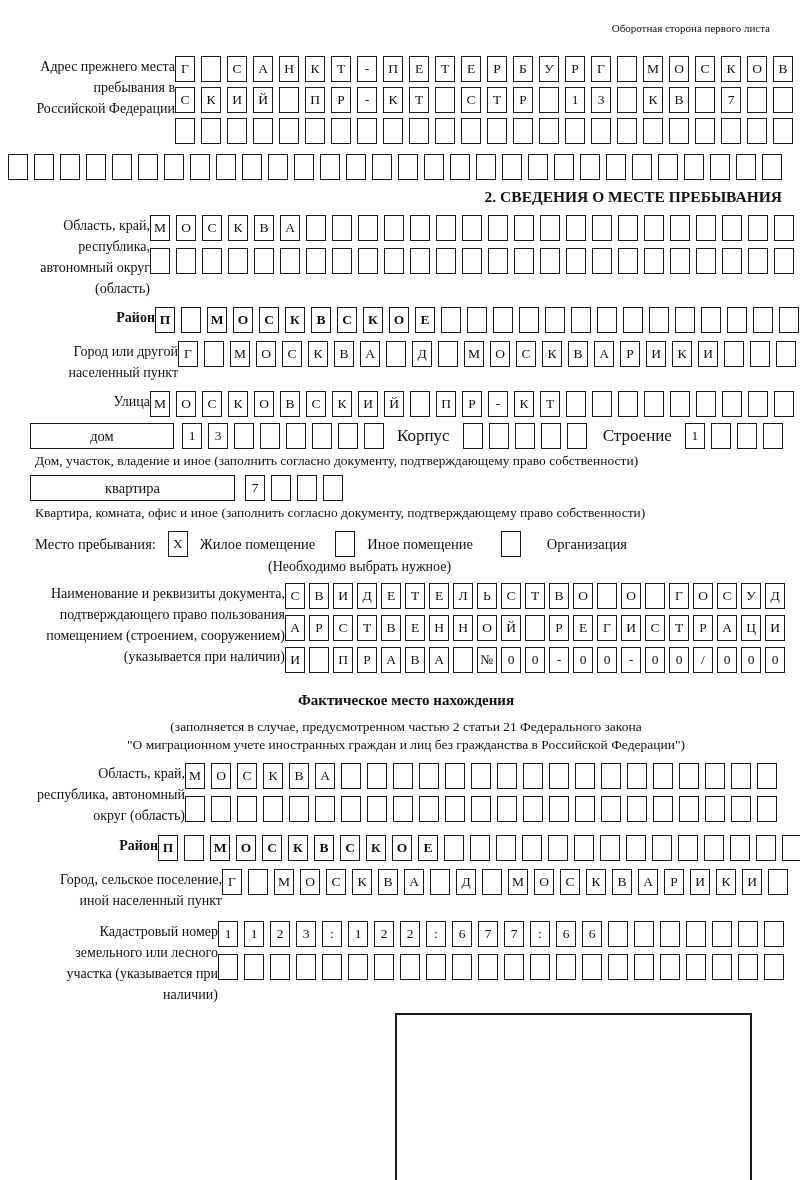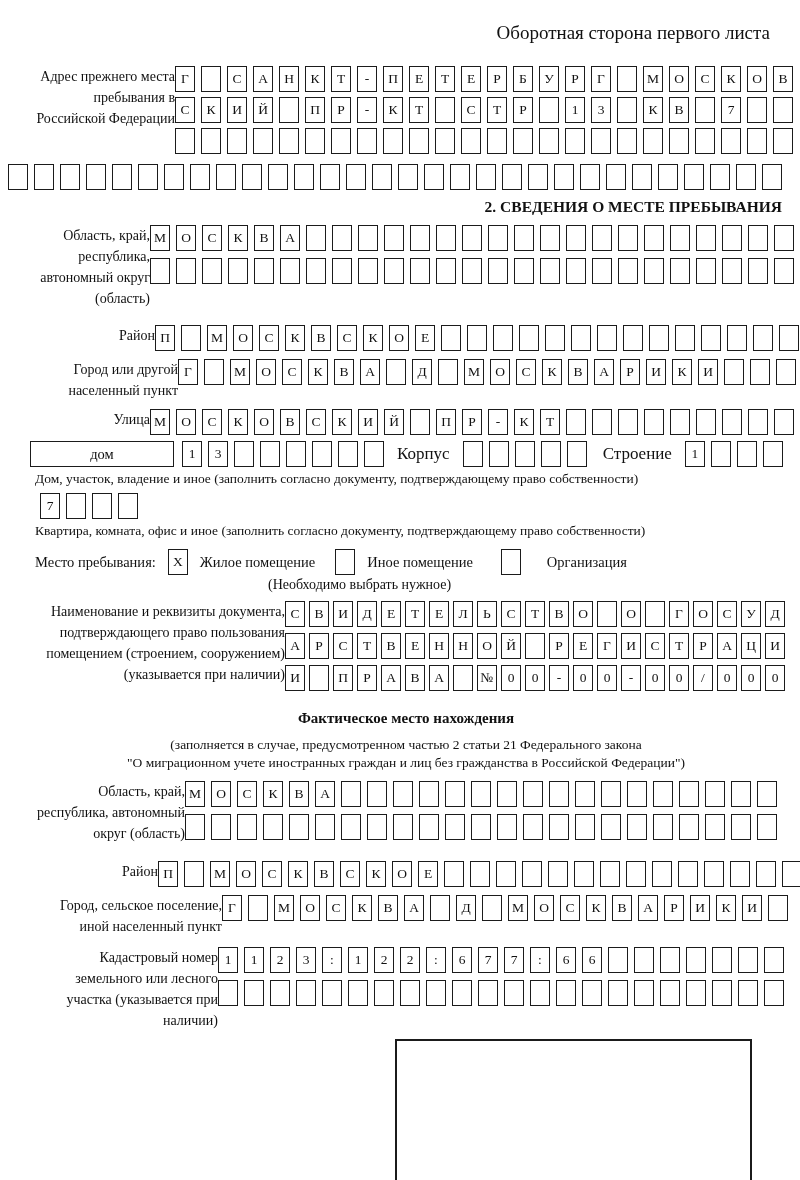--- a/index.html
+++ b/index.html
@@ -3,21 +3,21 @@
 <meta charset="utf-8">
 <style>
   * { margin:0; padding:0; box-sizing:border-box; }
   html,body { background:#ffffff; }
   body {
     width:800px; height:1180px; overflow:hidden;
     font-family:"Liberation Serif","DejaVu Serif",serif;
     color:#111; font-size:14px;
   }
   .page { width:800px; height:1180px; padding:22px 8px 0 30px; }
-  .header-note { text-align:right; padding-right:22px; font-size:19px; margin-bottom:22px; }
+  .header-note { text-align:right; padding-right:22px; font-size:11px; margin-bottom:22px; }
 
   .field { display:flex; align-items:flex-start; }
   .field .label { font-size:14px; line-height:1.5; flex-shrink:0;text-align:right; }
   .rows > .boxrow { margin-bottom:5px; }
 
   .boxrow { display:flex; gap:6px; flex-wrap:nowrap; }
   .boxrow.g4 { gap:4px; }
   .cbox {
     width:20px; height:26px; flex:0 0 20px;
     border:1.8px solid #1b1b1b; background:#fff;
@@ -35,21 +35,21 @@
     border:1.6px solid #1b1b1b; height:26px; display:inline-flex;
     align-items:center; justify-content:center; font-size:14.5px; flex-shrink:0;
   }
   .houserow, .aptrow { display:flex; align-items:center; margin-top:6px; }
   .inline-label { font-size:17px; margin:0 13px; white-space:nowrap; }
 
   .stayrow { display:flex; align-items:center; margin:10px 0 2px 5px; font-size:14.5px; }
   .stayrow .cbox { margin:0 12px; }
   .staynote { font-size:14px; margin:2px 0 8px 238px; }
 
-  .mt6{margin-top:8px;} .mt8{margin-top:16px;} .mt10{margin-top:10px;}
+  .mt6{margin-top:8px;} .mt8{margin-top:8px;font-weight:bold;} .mt10{margin-top:10px;}
   .capleft { margin-left:5px; }
 
   .stamp-box { width:357px; height:178px; border:2px solid #1b1b1b; margin:8px 0 6px 365px; }
 </style>
 </head>
 <body>
 
 <div class="page">
 
   <div class="header-note">Оборотная сторона первого листа</div>
@@ -348,20 +348,21 @@
     <span class="boxrow">
         <span class="cbox">1</span>
         <span class="cbox"></span>
         <span class="cbox"></span>
         <span class="cbox"></span>
       </span>
   </div>
   <div class="caption capleft">Дом, участок, владение и иное (заполнить согласно документу, подтверждающему право собственности)</div>
 
   <div class="aptrow">
+    <span class="labelbox" style="width:205px;">квартира</span>
     <span class="boxrow" style="margin-left:10px;">
         <span class="cbox">7</span>
         <span class="cbox"></span>
         <span class="cbox"></span>
         <span class="cbox"></span>
       </span>
   </div>
   <div class="caption capleft">Квартира, комната, офис и иное (заполнить согласно документу, подтверждающему право собственности)</div>
 
   <div class="stayrow">

